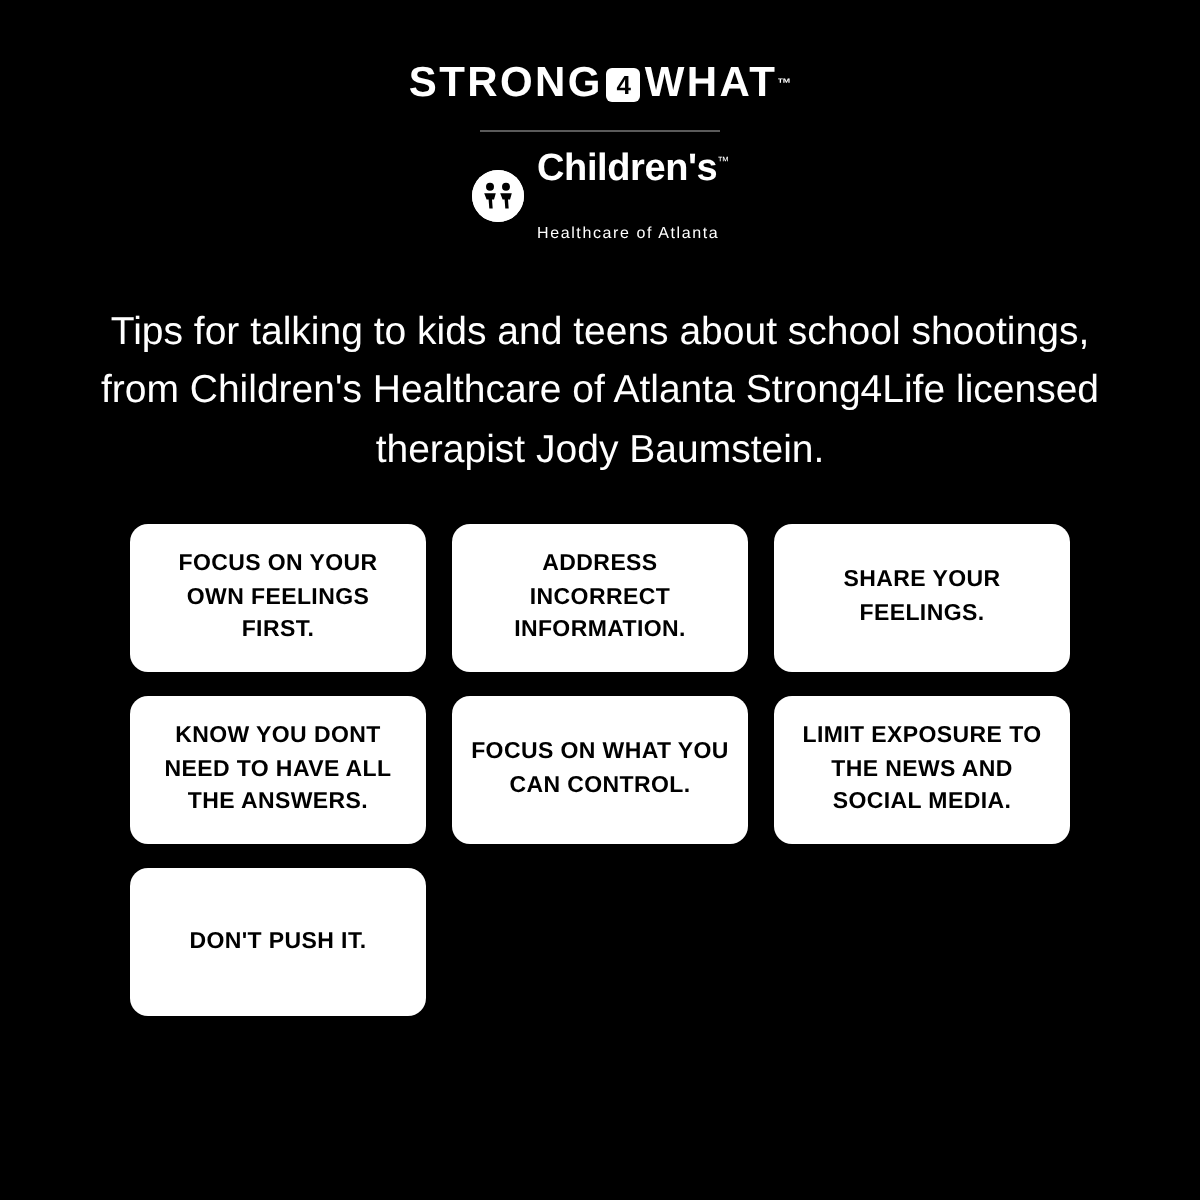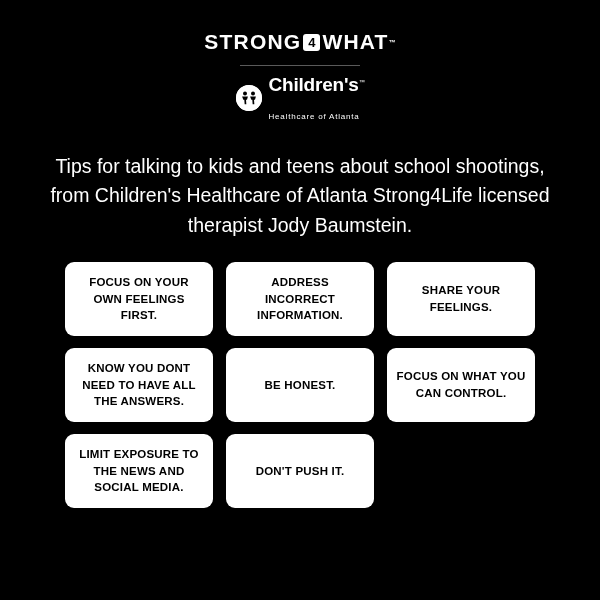--- a/index.html
+++ b/index.html
@@ -180,19 +180,18 @@
 
   </div>
 
   <div class="headline">Tips for talking to kids and teens about school shootings, from Children's Healthcare of Atlanta Strong4Life licensed therapist Jody Baumstein.</div>
 
   <div class="grid">
     <div class="tip">FOCUS ON YOUR OWN FEELINGS FIRST.</div>
     <div class="tip">ADDRESS INCORRECT INFORMATION.</div>
     <div class="tip">SHARE YOUR FEELINGS.</div>
     <div class="tip">KNOW YOU DONT NEED TO HAVE ALL THE ANSWERS.</div>
-    <div class="tip">BE HONEST.</div>
     <div class="tip">FOCUS ON WHAT YOU CAN CONTROL.</div>
     <div class="tip">LIMIT EXPOSURE TO THE NEWS AND SOCIAL MEDIA.</div>
     <div class="tip">DON'T PUSH IT.</div>
   </div>
 
 </div>
 
 </body></html>

